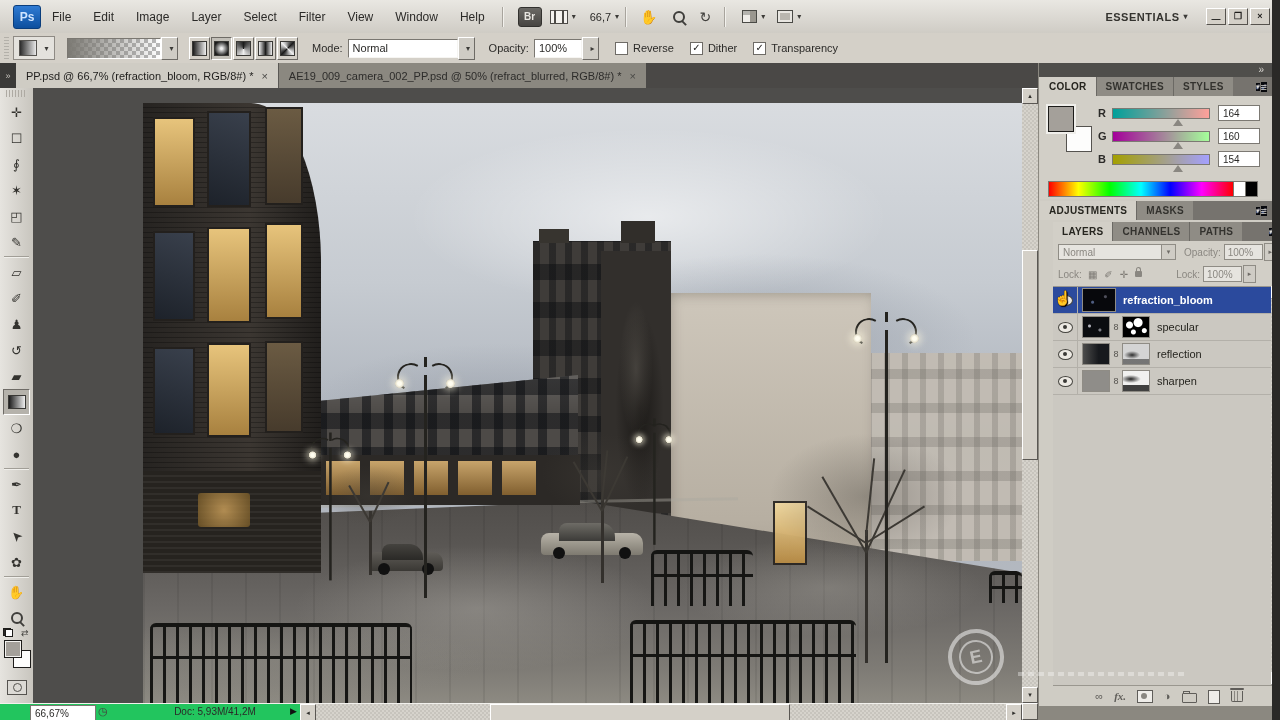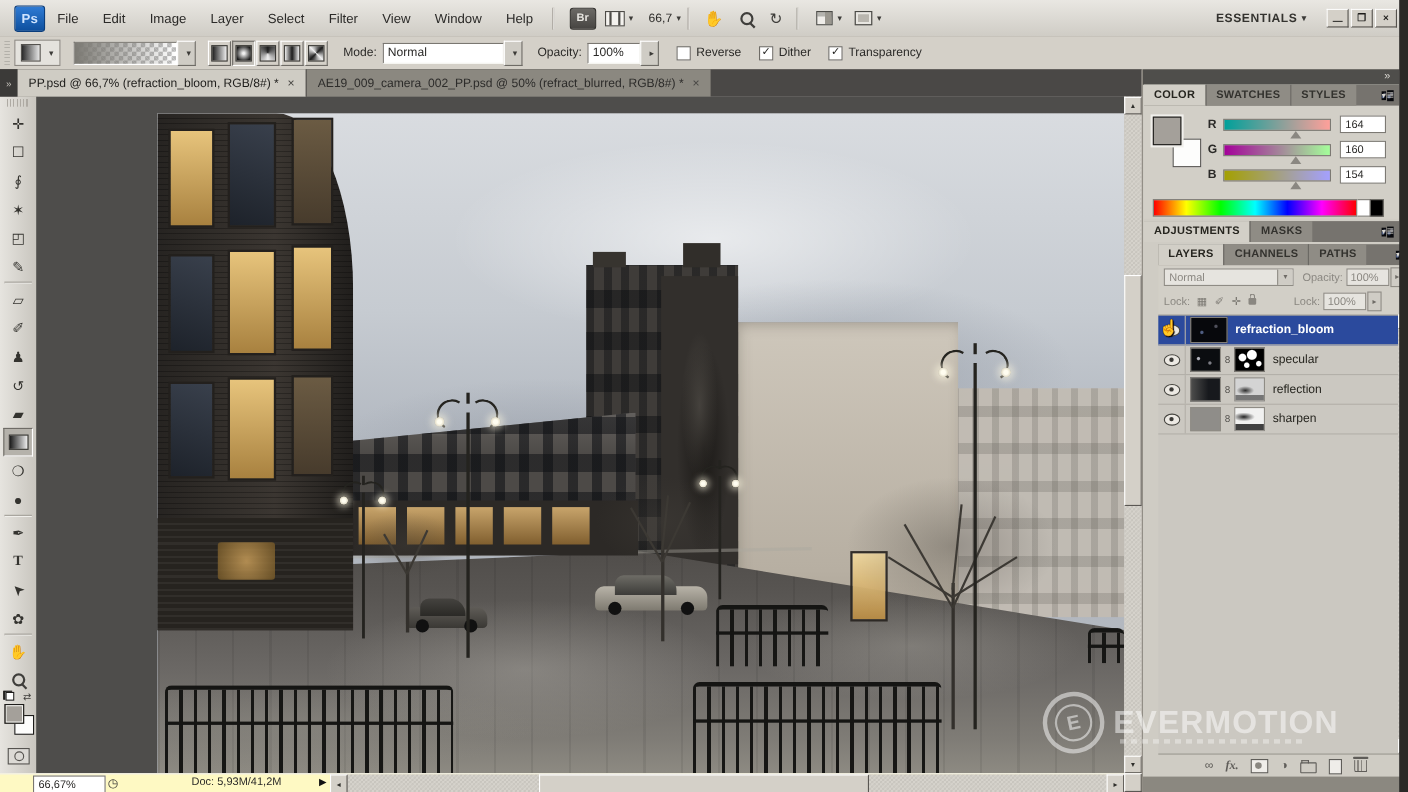--- a/index.html
+++ b/index.html
@@ -249,21 +249,21 @@
   .maskicon::after{content:"";position:absolute;left:3px;top:2px;width:6px;height:6px;border-radius:50%;background:#8a8781;}
   .folder{width:13px;height:8px;border:1px solid #5f5d59;border-radius:1px;position:relative;margin-top:3px;}
   .folder::before{content:"";position:absolute;top:-3px;left:0;width:5px;height:2px;border:1px solid #5f5d59;border-bottom:none;}
   .newlayer{width:10px;height:12px;border:1px solid #5f5d59;background:#efede9;}
   .trash{width:10px;height:10px;border:1px solid #5f5d59;border-top:none;border-radius:0 0 2px 2px;position:relative;
     background:linear-gradient(90deg,transparent 2px,#8a8781 2px 3px,transparent 3px 5px,#8a8781 5px 6px,transparent 6px);}
   .trash::before{content:"";position:absolute;top:-3px;left:-2px;right:-2px;height:2px;background:#5f5d59;border-radius:1px;}
   #dock-bottom{position:absolute;left:0;top:643px;width:234px;height:14px;background:#8b8880;}
 
   
-  #statusbar{position:absolute;left:0;top:703px;width:1038px;height:17px;background:#fef9c3;border-top:1px solid #f2f1ed;display:flex;align-items:center;text-decoration:underline;}
+  #statusbar{position:absolute;left:0;top:703px;width:1038px;height:17px;background:#22c55e;border-top:1px solid #f2f1ed;display:flex;align-items:center;text-decoration:underline;}
   #zoomfield{position:absolute;left:30px;top:1px;width:60px;height:14px;background:#fff;border:1px solid #7a7771;font-size:10px;display:flex;align-items:center;padding-left:4px;}
   #sbicon{position:absolute;left:98px;top:1px;font-size:11px;color:#45443f;}
   #docinfo{position:absolute;left:140px;top:2px;width:150px;font-size:10px;color:#2b2a28;text-align:center;}
   #sbplay{position:absolute;left:290px;top:2px;font-size:9px;color:#111;}
   #hsb-corner{position:absolute;left:1022px;top:703px;width:16px;height:17px;background:#d4d0c8;border:1px solid;border-color:#fff #5a5753 #5a5753 #fff;box-sizing:border-box;}
 
   
   #watermark{position:absolute;left:948px;top:618px;width:300px;height:78px;z-index:60;opacity:.5;pointer-events:none;display:flex;align-items:center;}
   #wm-logo{width:48px;height:48px;border:4px solid #fff;border-radius:50%;display:flex;align-items:center;justify-content:center;flex:none;transform:rotate(-12deg);}
   #wm-logo .inner{width:30px;height:30px;border:2px solid #fff;border-radius:50%;display:flex;align-items:center;justify-content:center;
@@ -754,18 +754,17 @@
           <span>▸</span>
         </div>
     </div>
   </div>
   <div id="hsb-corner"></div>
 
   <div id="watermark">
     <div id="wm-logo">
       <div class="inner">E</div>
     </div>
-    <div id="wm-text">EVERMOTION</div>
     <div id="wm-tag"></div>
   </div>
 
   <div id="rightedge"></div>
 </div>
 
 </body></html>

